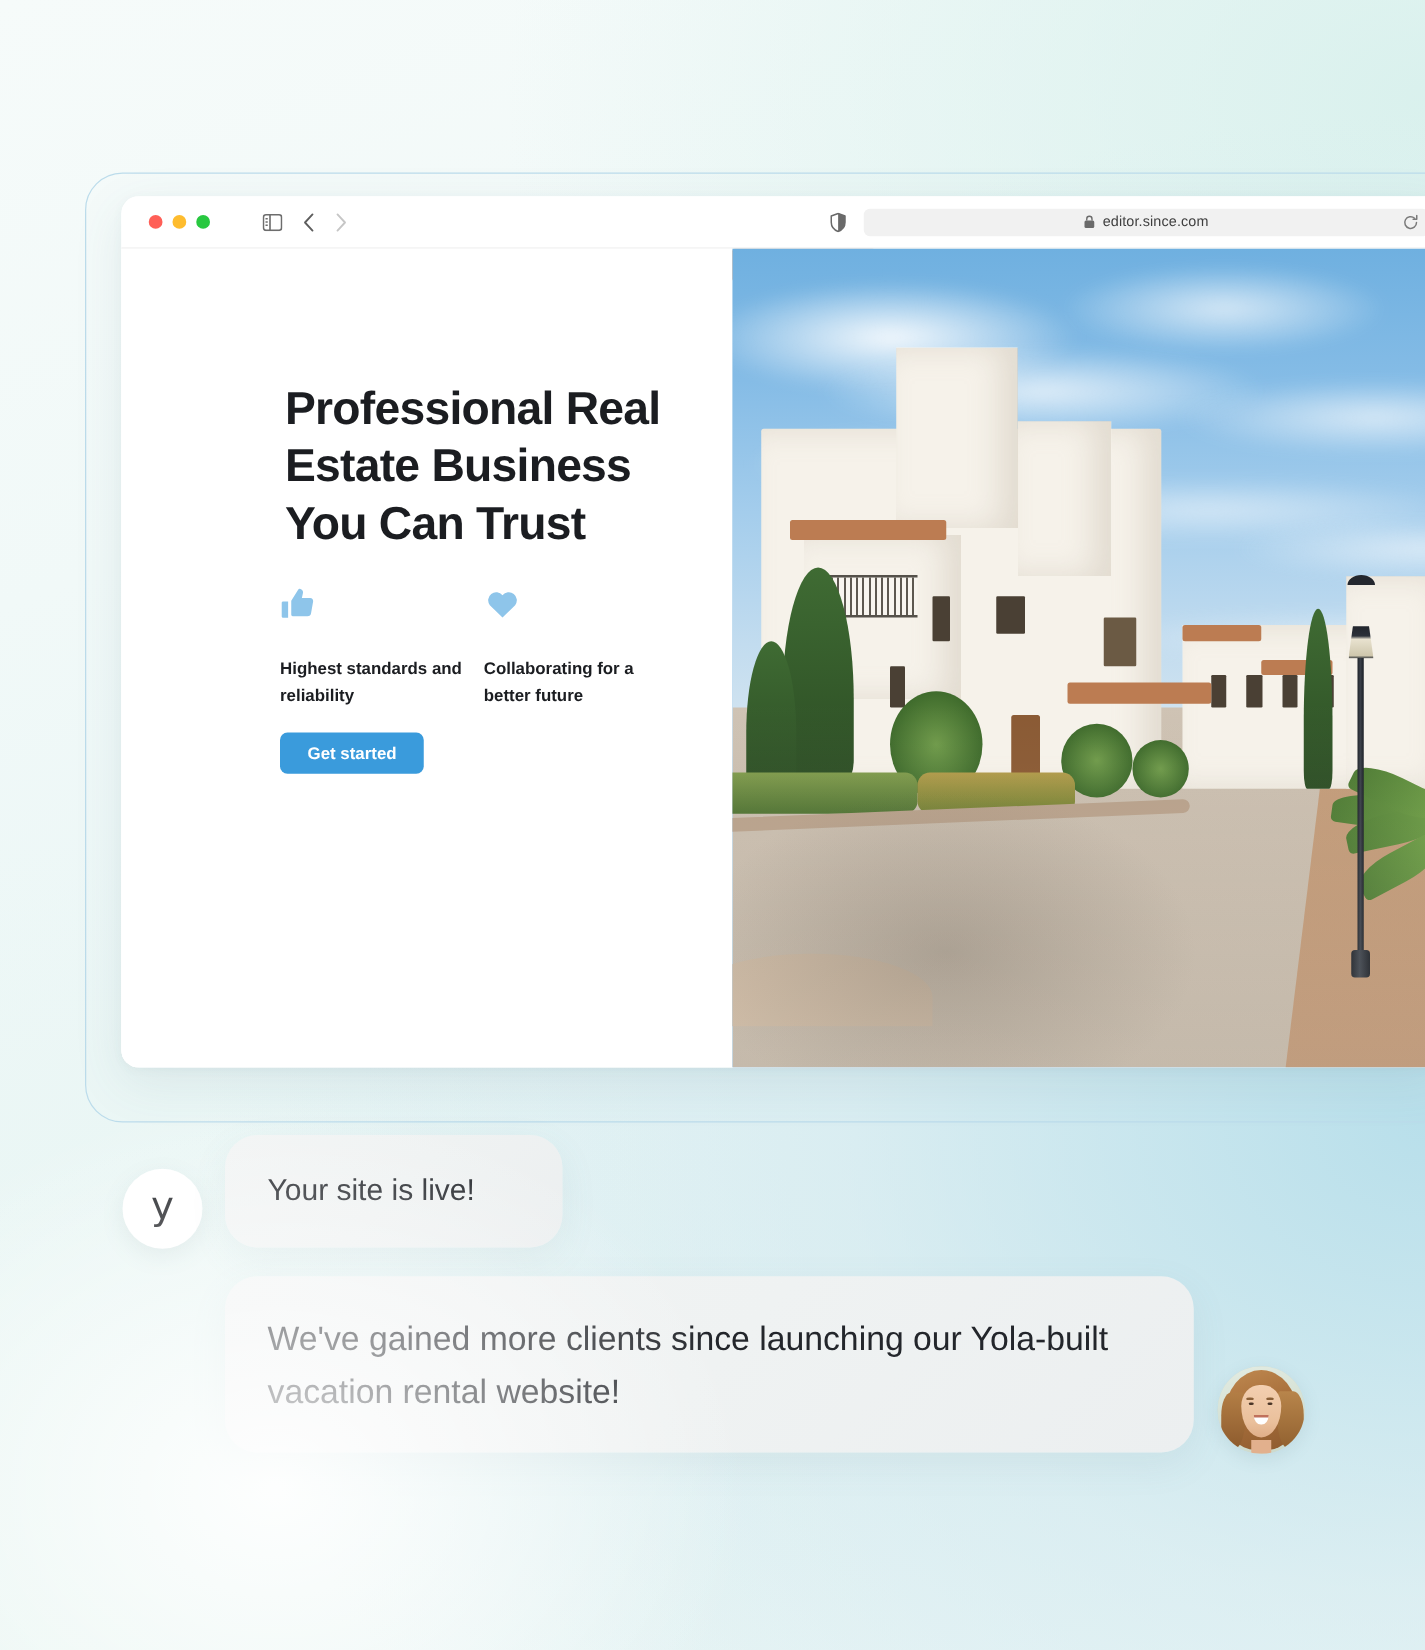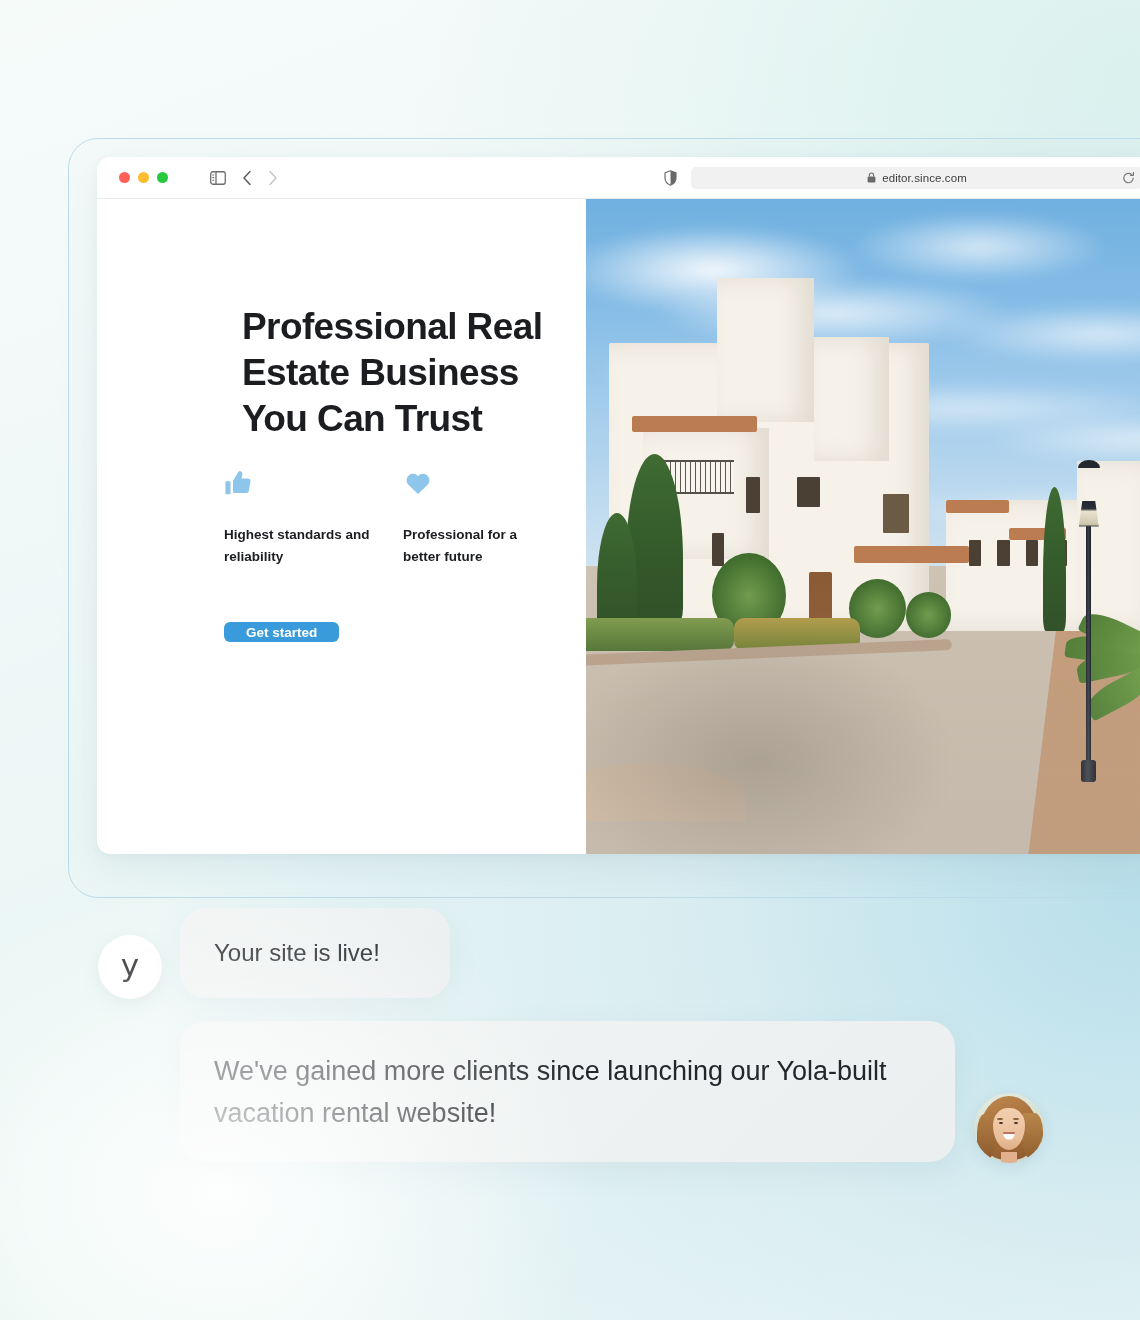--- a/index.html
+++ b/index.html
@@ -160,38 +160,38 @@
     padding: 105px 0 0 127px;
     background: #ffffff;
   }
 
   .hero-title {
     font-size: 37px;
     line-height: 46px;
     font-weight: 700;
     color: #1b1d21;
     letter-spacing: -0.6px;
-    margin: 0 0 26px 18px;
+    margin: 0 0 26px 4px;
     max-width: 320px;
     font-family: "Liberation Sans", sans-serif;
   }
 
   .hero-sub {
     font-size: 13.5px;
     line-height: 24px;
     color: #8b8f96;
     margin: 0 0 44px 0;
     max-width: 282px;
     font-family: "Liberation Sans", sans-serif;
   }
 
   .features {
     display: flex;
-    gap: 16px;
-    margin-bottom: 54px;
+    gap: 0px;
+    margin-bottom: 18px;
   }
   .feature {
     width: 163px;
   }
   .feature-icon {
     height: 34px;
     margin-bottom: 22px;
     display: flex;
     align-items: flex-start;
     color: #8ec5ea;
@@ -202,21 +202,21 @@
     font-weight: 700;
     color: #1b1d21;
     max-width: 150px;
     font-family: "Liberation Sans", sans-serif;
   }
 
   .cta-button {
     display: inline-flex;
     align-items: center;
     justify-content: center;
-    height: 20px;
+    height: 33px;
     padding: 0 22px;
     background: #3a9bdc;
     color: #ffffff;
     font-size: 13.5px;
     font-weight: 700;
     border: none;
     border-radius: 6px;
     cursor: pointer;
     font-family: "Liberation Sans", sans-serif;
   }
@@ -638,21 +638,21 @@
             </div>
             <div class="feature-label">Highest standards and reliability</div>
           </div>
 
           <div class="feature">
             <div class="feature-icon">
               <svg width="30" height="30" viewBox="0 0 24 24" fill="#8ec5ea">
                 <path d="M12 20.8 3.9 12.9A5.1 5.1 0 0 1 12 6.6a5.1 5.1 0 0 1 8.1 6.3L12 20.8z"></path>
               </svg>
             </div>
-            <div class="feature-label">Professional for a better future</div>
+            <div class="feature-label">Collaborating for a better future</div>
           </div>
         </div>
 
         <button class="cta-button">Get started</button>
       </div>
 
       <div class="site-right">
         <div class="photo">
           <div class="sky"></div>
           <div class="cloud c1"></div>

